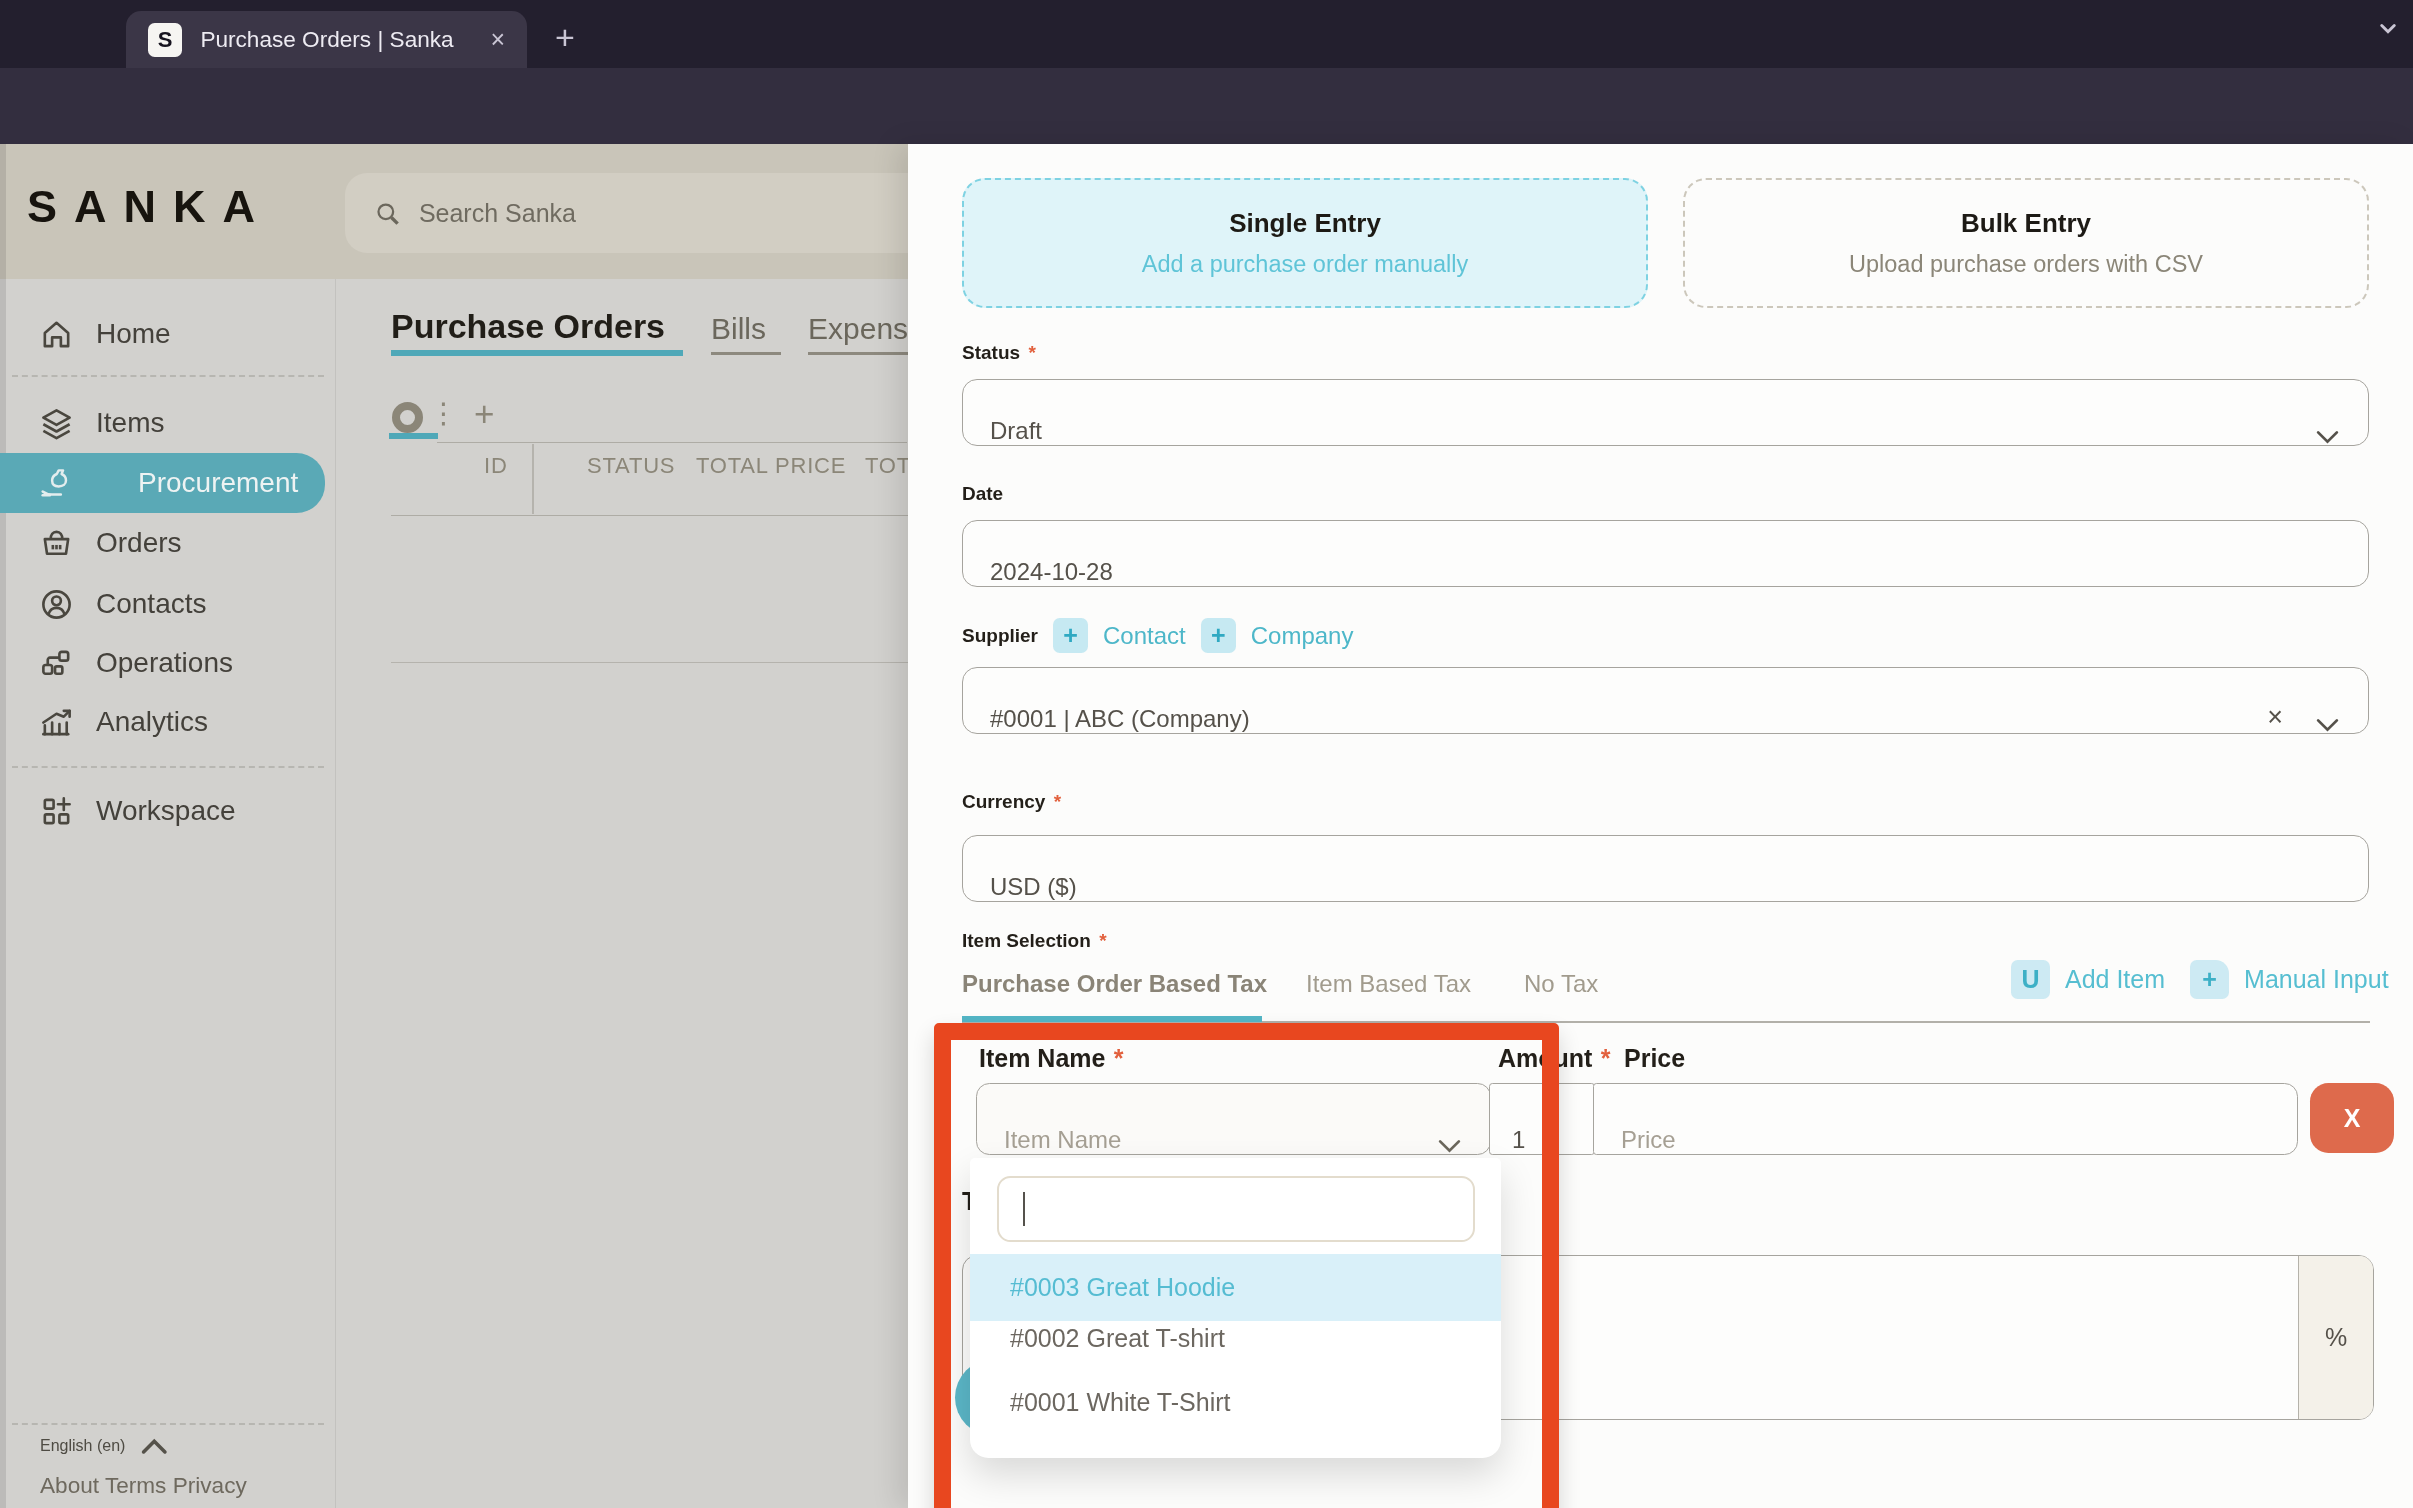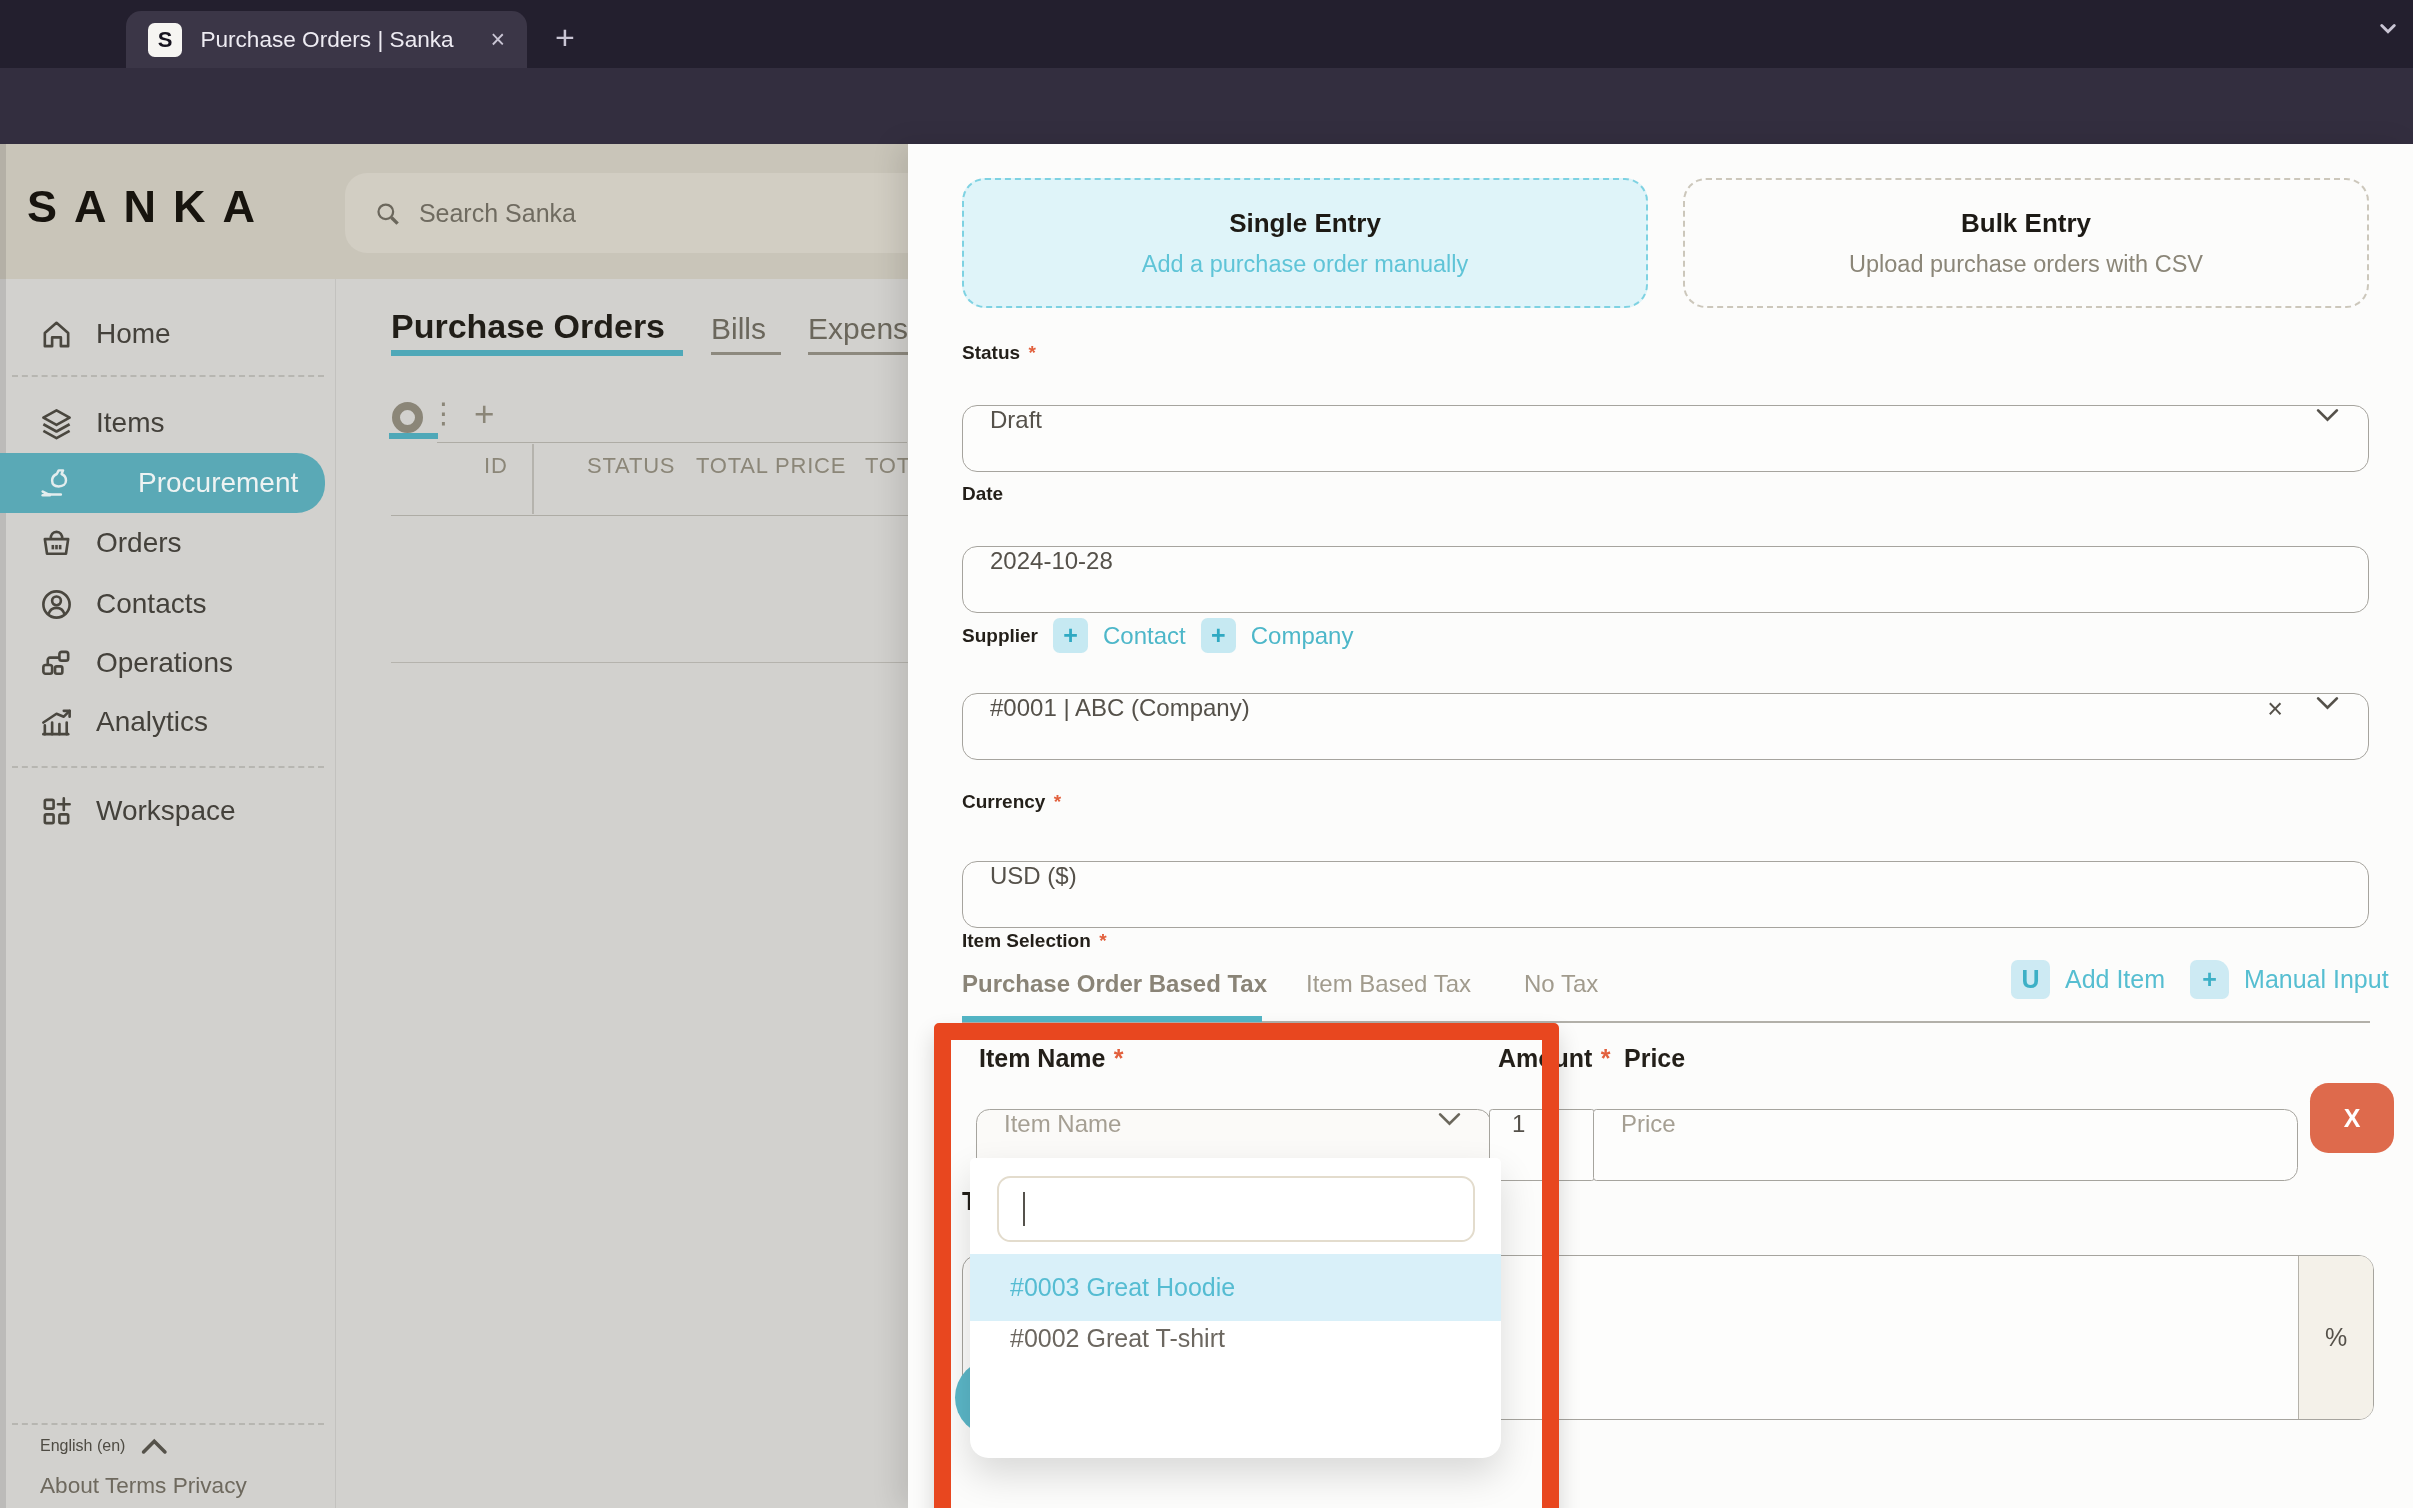--- a/index.html
+++ b/index.html
@@ -60,22 +60,22 @@
   .card{top:178px;width:682px;height:126px;border-radius:23px;display:flex;flex-direction:column;
         align-items:center;justify-content:center;}
   .card .t{font-size:26px;font-weight:bold;color:#1d1a15;}
   .card .s{font-size:23.5px;margin-top:11.7px;}
   .card.single{left:962px;background:#dff4f9;border:2.5px dashed #7ed2e2;}
   .card.single .s{color:#5fc4d7;}
   .card.bulk{left:1683px;background:#fcfcfb;border:2.5px dashed #ccc7bb;}
   .card.bulk .s{color:#8b8678;}
   .flabel{font-size:19px;font-weight:bold;color:#231f19;}
   .req{color:#e2603d;margin-left:8.4px;font-weight:bold;}
-  .field{border:1.7px solid #a6a49e;border-radius:15px;background:#fdfdfc;display:flex;align-items:flex-start;
-         font-size:24px;color:#55514a;margin-top:26px;}
+  .field{border:1.7px solid #a6a49e;border-radius:15px;background:#fdfdfc;display:flex;align-items:flex-end;
+         font-size:24px;color:#55514a;}
   .field .pad{margin-left:27px;}
   .placeholder{color:#a59f93;}
   .chev{margin-left:auto;margin-right:28.5px;flex:none;color:#55514a;}
   .teallink{font-size:24px;color:#4db7c9;}
   .plussq{width:35px;height:35px;border-radius:6.7px;background:#c6e9f2;color:#2fa9c2;font-size:25px;
           font-weight:bold;display:flex;align-items:center;justify-content:center;}
   .taxtab{top:970px;font-size:24px;}
   .tabsline{left:962px;top:1021px;width:1408px;height:0;border-top:2.5px solid #b2b0a9;}
   .activeunder{left:962px;top:1016px;width:300px;height:5.9px;background:#53b6c6;}
   .actionsq{width:39px;height:39px;border-radius:6.7px;background:#cdeaf3;color:#3db0c6;font-size:25px;
@@ -404,16 +404,19 @@
 <div class="abs dropdown">
   <div class="ddsearch">
     <div class="ddcursor"></div>
   </div>
   <div class="ddrow hl" style="top:80px;margin-top:16px;">
     <span class="pad">#0003 Great Hoodie</span>
   </div>
   <div class="ddrow" style="top:147px;">
     <span class="pad">#0002 Great T-shirt</span>
   </div>
+  <div class="ddrow" style="top:211px;">
+    <span class="pad">#0001 White T-Shirt</span>
+  </div>
 </div>
 
 <div class="abs redbox"></div>
 
 
 </body></html>

